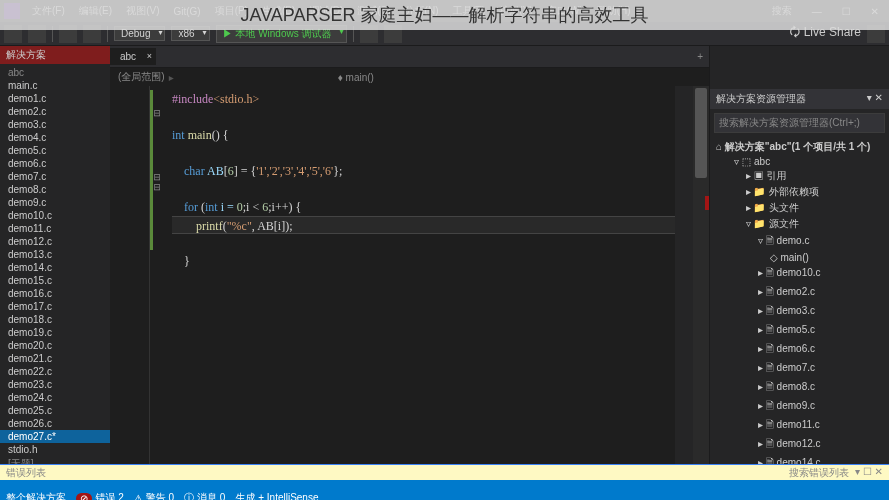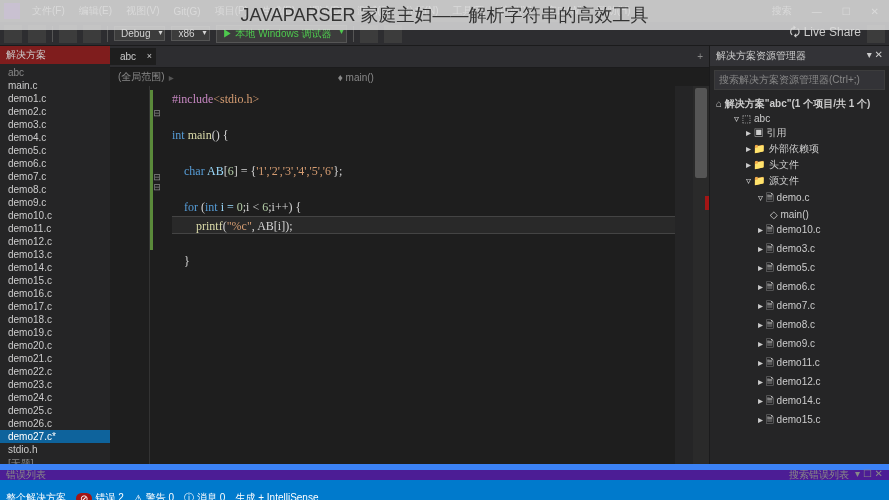--- a/index.html
+++ b/index.html
@@ -49,32 +49,32 @@
   .num { color: #b5cea8; }
   .pp { color: #c586c0; }
   .ppfile { color: #d69d72; }
   .fn { color: #dcdcaa; }
   .minimap { width: 18px; background: #252526; }
   .editor-scroll-v { width: 16px; background: #2a2a2a; position: relative; }
   .scroll-thumb { position: absolute; left: 2px; right: 2px; background: #555; border-radius: 2px; }
   .red-mark { position: absolute; right: 0; width: 4px; height: 14px; background: #a31515; top: 110px; }
   
   .right-panel { width: 180px; background: #252526; display: flex; flex-direction: column; border-left: 1px solid #1b1b1c; font-size: 10px; }
-  .right-panel .panel-hdr { background: #333337; padding: 3px 6px; display: flex; justify-content: space-between; color: #ccc; }
+  .right-panel .panel-hdr { background: #333337; padding: 3px 6px; display: flex; justify-content: space-between; color: #ccc; margin-top: 43px; }
   .right-panel .search-box { margin: 4px; padding: 2px 4px; background: #333337; border: 1px solid #3c3c3c; color: #888; font-size: 10px; }
   .right-panel .tree { flex: 1; overflow: auto; padding: 2px 0; }
   .tree-item { padding: 1px 4px 1px 18px; color: #ccc; cursor: pointer; position: relative; }
   .tree-item.sln { padding-left: 6px; font-weight: bold; }
   .tree-item.d1 { padding-left: 24px; }
   .tree-item.d2 { padding-left: 36px; }
   .tree-item.d3 { padding-left: 48px; }
   .tree-item.d4 { padding-left: 60px; }
   .tree-item.cfile { color: #ccc; }
   
-  .bottom-panel { height: 16px; background: #4c1d95; border-top: 6px solid #3b82f6; font-size: 10px; color: #888; padding: 0 6px; display: flex; align-items: center; }
+  .bottom-panel { height: 16px; background: #fef9c3; border-top: 1px solid #3b82f6; font-size: 10px; color: #888; padding: 0 6px; display: flex; align-items: center; }
   .bottom-panel .right { margin-left: auto; display: flex; gap: 6px; text-align: right; }
   
   .statusbar { height: 36px; background: #007acc; display: flex; align-items: center; padding: 0 6px; font-size: 10px; color: #fff; gap: 10px; }
   .statusbar .item { display: flex; align-items: center; gap: 3px; }
   .badge-err { background: #a31515; padding: 0 4px; border-radius: 7px; }
 </style>
 </head>
 <body>
 
 <div class="overlay-title">JAVAPARSER 家庭主妇——解析字符串的高效工具</div>
@@ -208,20 +208,21 @@
     <div class="tree" id="sln-tree">
         <div class="tree-item sln">⌂ 解决方案"abc"(1 个项目/共 1 个)</div>
         <div class="tree-item d1">▿ ⬚ abc</div>
         <div class="tree-item d2">▸ ▣ 引用</div>
         <div class="tree-item d2">▸ 📁 外部依赖项</div>
         <div class="tree-item d2">▸ 📁 头文件</div>
         <div class="tree-item d2">▿ 📁 源文件</div>
         <div class="tree-item d3 cfile">▿ 🗎 demo.c</div>
         <div class="tree-item d4">◇ main()</div>
         <div class="tree-item d3 cfile">▸ 🗎 demo10.c</div>
+        <div class="tree-item d3 cfile">▸ 🗎 demo2.c</div>
         <div class="tree-item d3 cfile">▸ 🗎 demo3.c</div>
         <div class="tree-item d3 cfile">▸ 🗎 demo5.c</div>
         <div class="tree-item d3 cfile">▸ 🗎 demo6.c</div>
         <div class="tree-item d3 cfile">▸ 🗎 demo7.c</div>
         <div class="tree-item d3 cfile">▸ 🗎 demo8.c</div>
         <div class="tree-item d3 cfile">▸ 🗎 demo9.c</div>
         <div class="tree-item d3 cfile">▸ 🗎 demo11.c</div>
         <div class="tree-item d3 cfile">▸ 🗎 demo12.c</div>
         <div class="tree-item d3 cfile">▸ 🗎 demo14.c</div>
         <div class="tree-item d3 cfile">▸ 🗎 demo15.c</div>

